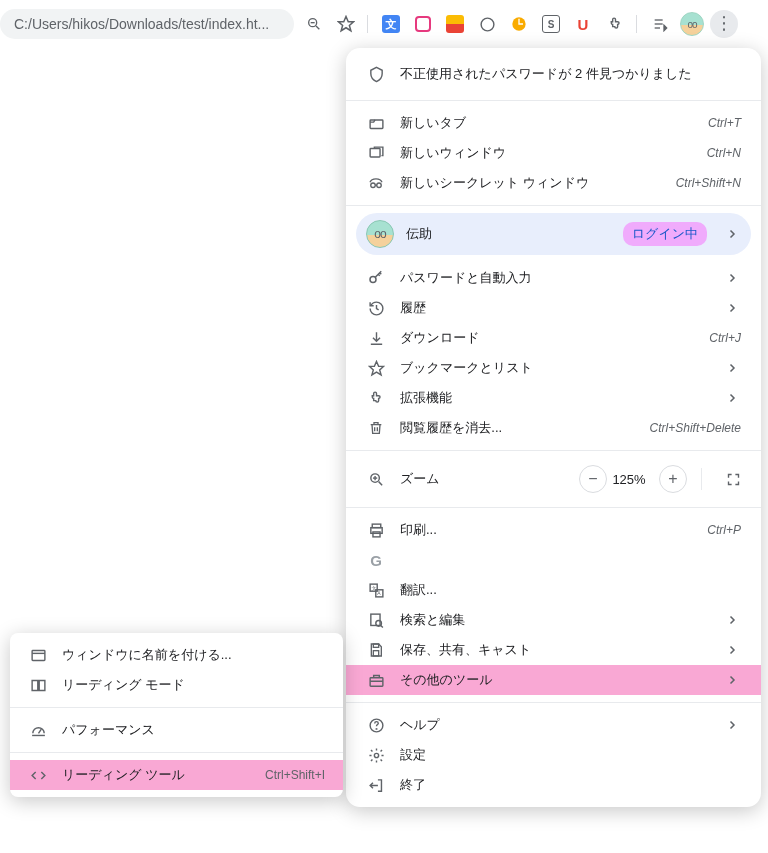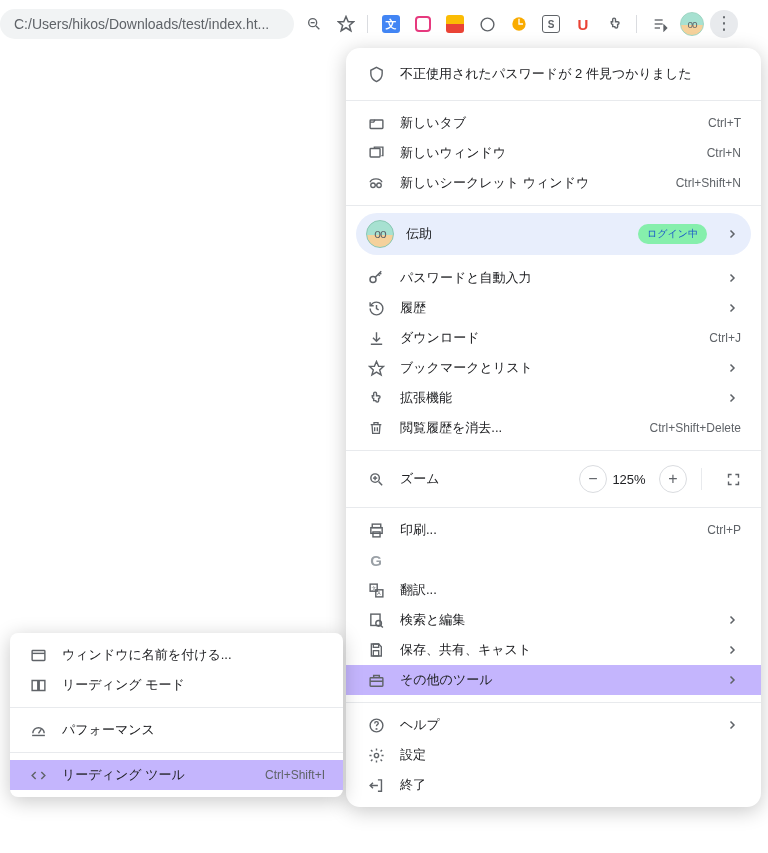--- a/index.html
+++ b/index.html
@@ -92,55 +92,55 @@
       width: 20px;
       height: 20px;
       margin-right: 14px;
       display: flex;
       align-items: center;
       justify-content: center;
       color: #5f6368;
       flex-shrink: 0;
     }
     .m-label { flex: 1; color: #202124; }
-    .m-short { color: #5f6368; font-size: 12px; }
+    .m-short { color: #5f6368; font-size: 12px; font-style: italic; }
     .m-sep { height: 1px; background: #e8eaed; margin: 7px 0; }
     .m-chev {
       width: 18px;
       margin-left: 10px;
       color: #5f6368;
       display: flex;
       align-items: center;
       justify-content: center;
     }
-    .highlighted { background: #c4b5fd; }
+    .highlighted { background: #f9a8d4; }
     .m-profile {
       margin: 0 10px;
       height: 42px;
       border-radius: 21px;
       background: #e8eefc;
       display: flex;
       align-items: center;
       padding: 0 10px 0 10px;
     }
     .avatar-med {
       width: 28px;
       height: 28px;
       border-radius: 50%;
       background: linear-gradient(#a7e1d1 55%, #f5d19b 55%);
       border: 1px solid #88c7b3;
       margin-right: 12px;
       display: flex; align-items:center; justify-content:center;
     }
     .avatar-med span { font-size:12px; letter-spacing:-1px; color:#5f6368; }
     .login-pill {
-      background: #86efac;
+      background: #f0abfc;
       border-radius: 10px;
       padding: 3px 9px;
-      font-size: 10px;
+      font-size: 13px;
       color: #1b59c9;
       margin-right: 6px;
     }
     .zoom-row {
       display: flex;
       align-items: center;
       height: 42px;
       padding: 0 14px 0 20px;
     }
     .zoom-row .m-icon { margin-right: 14px; }

